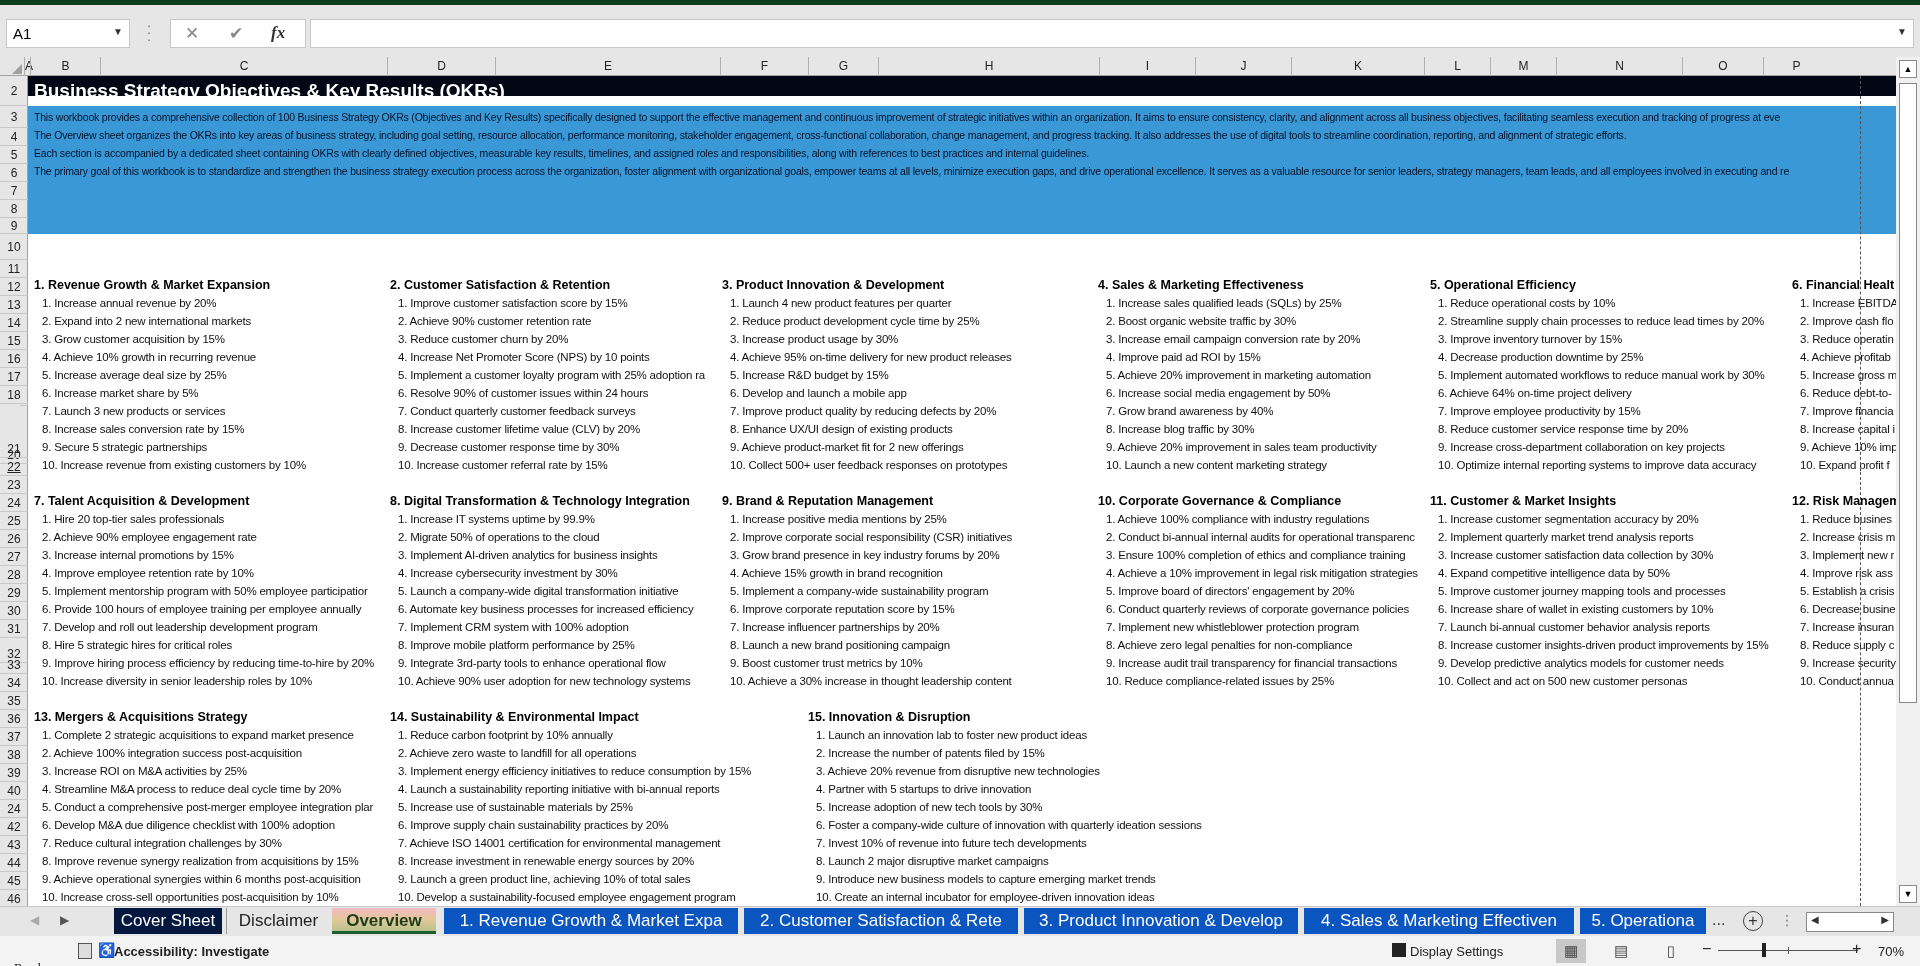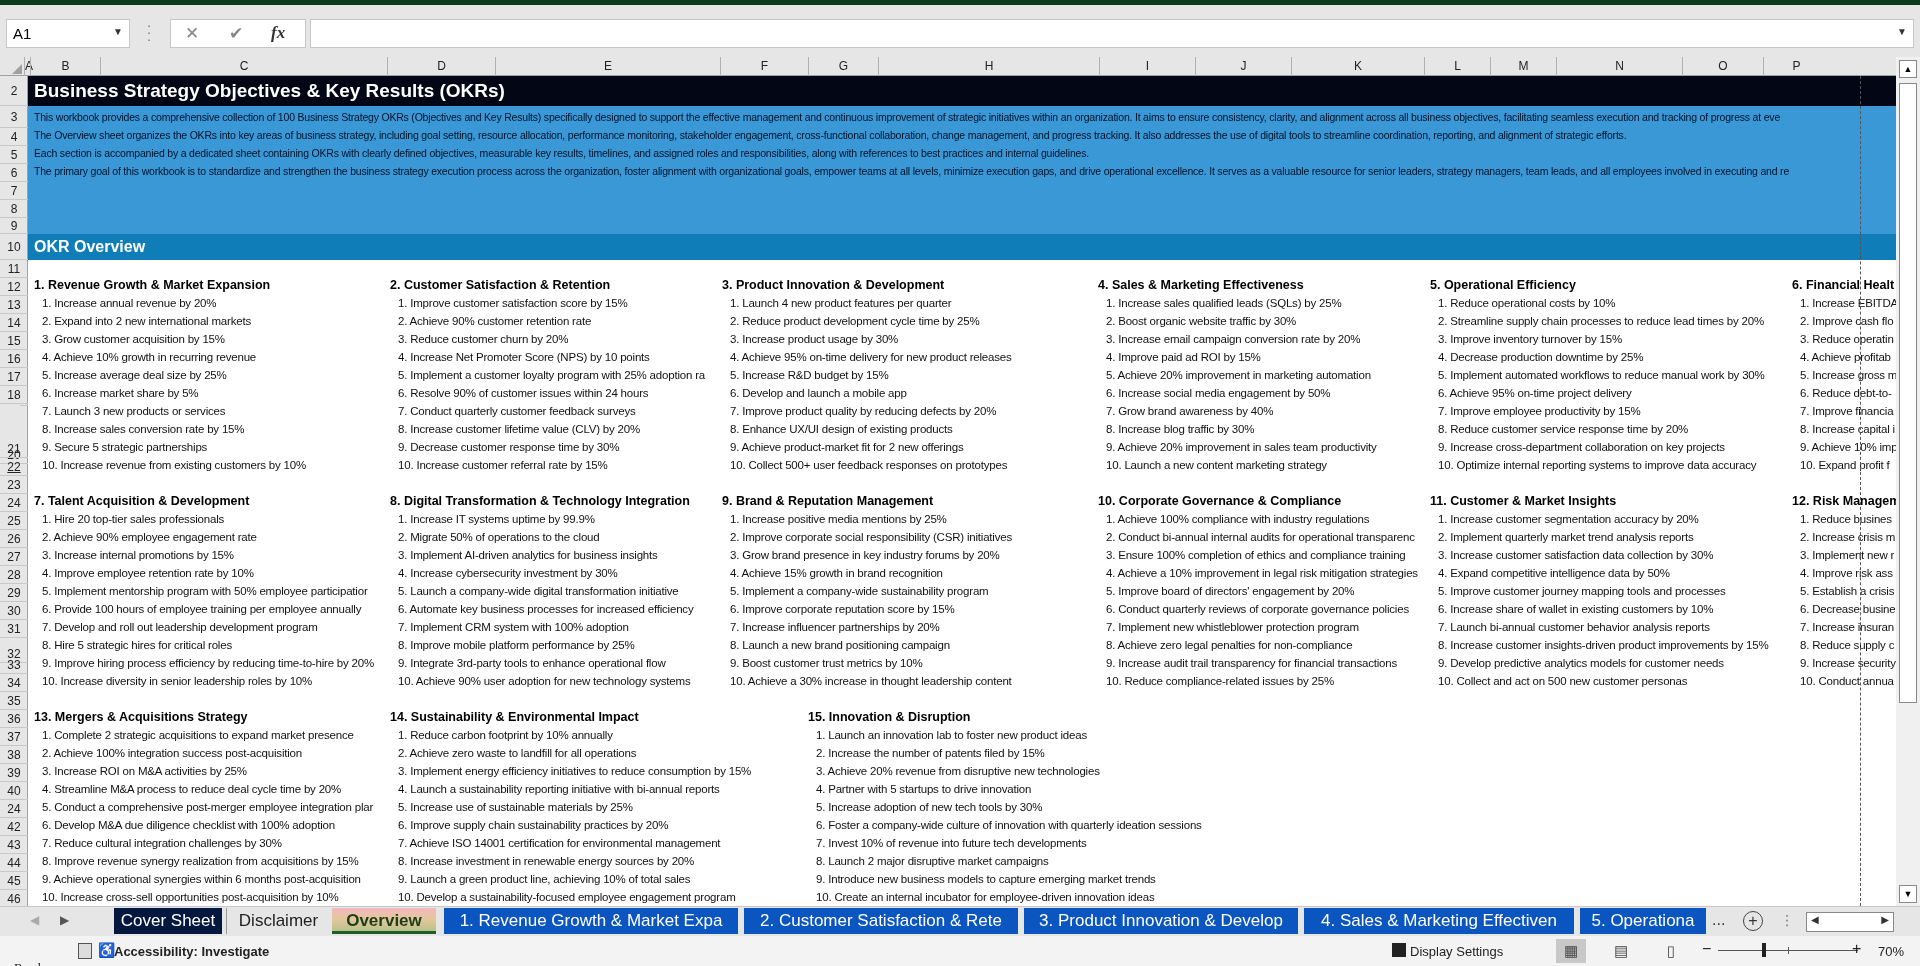--- a/index.html
+++ b/index.html
@@ -13,21 +13,21 @@
 .fb-btns span{position:absolute;top:3px;font-size:17px;color:#888;}
 .fb-input{position:absolute;left:310px;top:14px;width:1604px;height:29px;background:#fff;border:1px solid #c6c6c6;}
 .fb-input .dd{position:absolute;right:6px;top:6px;font-size:10px;color:#333;}
 .colhdr{position:absolute;left:0;top:57px;width:1900px;height:19px;background:#e6e6e6;border-bottom:1px solid #a0a0a0;}
 .corner{position:absolute;left:0;top:0;width:24px;height:19px;}
 .corner:after{content:"";position:absolute;right:2px;bottom:2px;border-left:10px solid transparent;border-bottom:10px solid #a0a0a0;}
 .colcell{position:absolute;top:0;height:19px;border-left:1px solid #b0b0b0;font-size:12px;text-align:center;line-height:19px;color:#222;}
 .rowhdr{position:absolute;left:0;top:76px;width:28px;height:830px;background:#e6e6e6;border-right:1px solid #a0a0a0;}
 .rowcell{position:absolute;left:0;width:28px;font-size:12px;text-align:center;color:#222;border-bottom:1px solid #c8c8c8;}
 .sheet{position:absolute;left:28px;top:76px;width:1868px;height:830px;overflow:hidden;background:#fff;}
-.titlebar{position:absolute;left:0;top:0;width:1868px;height:30px;background:#030614;color:#fff;font-weight:bold;font-size:19px;line-height:30px;padding-left:6px;}
+.titlebar{position:absolute;left:0;top:0;width:1868px;height:20px;background:#030614;color:#fff;font-weight:bold;font-size:19px;line-height:30px;padding-left:6px;}
 .introbox{position:absolute;left:0;top:30px;width:1868px;height:128px;background:#3a98d6;}
 .introbox p{position:absolute;left:6px;font-size:10.5px;color:#04122a;white-space:nowrap;letter-spacing:-0.2px;}
 .okrhdr{position:absolute;left:0;top:158px;width:1868px;height:26px;background:#0e7db8;color:#fff;font-weight:bold;font-size:16px;line-height:26px;padding-left:6px;}
 .section{position:absolute;}
 .section h3{font-size:12.5px;font-weight:bold;color:#000;height:18px;line-height:18px;white-space:nowrap;}
 .section li{list-style:none;font-size:11.5px;height:18px;line-height:18px;padding-left:8px;white-space:nowrap;color:#111;letter-spacing:-0.2px;}
 .pagebreak{position:absolute;left:1832px;top:0;width:0;height:830px;border-left:1px dashed #555;}
 .vscroll{position:absolute;left:1896px;top:57px;width:24px;height:849px;background:#f0f0f0;}
 .vscroll .up,.vscroll .down{position:absolute;left:3px;width:18px;height:18px;border:1px solid #888;background:#fff;font-size:9px;text-align:center;line-height:16px;}
 .vscroll .up{top:3px;}
@@ -155,21 +155,20 @@
 </div>
 
 <div class="sheet">
   <div class="titlebar">Business Strategy Objectives &amp; Key Results (OKRs)</div>
   <div class="introbox">
     <p style="top:5px">This workbook provides a comprehensive collection of 100 Business Strategy OKRs (Objectives and Key Results) specifically designed to support the effective management and continuous improvement of strategic initiatives within an organization. It aims to ensure consistency, clarity, and alignment across all business objectives, facilitating seamless execution and tracking of progress at eve</p>
     <p style="top:23px">The Overview sheet organizes the OKRs into key areas of business strategy, including goal setting, resource allocation, performance monitoring, stakeholder engagement, cross-functional collaboration, change management, and progress tracking. It also addresses the use of digital tools to streamline coordination, reporting, and alignment of strategic efforts.</p>
     <p style="top:41px">Each section is accompanied by a dedicated sheet containing OKRs with clearly defined objectives, measurable key results, timelines, and assigned roles and responsibilities, along with references to best practices and internal guidelines.</p>
     <p style="top:59px">The primary goal of this workbook is to standardize and strengthen the business strategy execution process across the organization, foster alignment with organizational goals, empower teams at all levels, minimize execution gaps, and drive operational excellence. It serves as a valuable resource for senior leaders, strategy managers, team leads, and all employees involved in executing and re</p>
   </div>
-  <div class="okrhdr">OKR Overview</div>
   <div id="sections">
       <div class="section" style="left: 6px; top: 200px;">
         <h3>1. Revenue Growth &amp; Market Expansion</h3>
         <ul>
           <li>1. Increase annual revenue by 20%</li>
           <li>2. Expand into 2 new international markets</li>
           <li>3. Grow customer acquisition by 15%</li>
           <li>4. Achieve 10% growth in recurring revenue</li>
           <li>5. Increase average deal size by 25%</li>
           <li>6. Increase market share by 5%</li>
@@ -225,21 +224,21 @@
         </ul>
       </div>
       <div class="section" style="left: 1402px; top: 200px;">
         <h3>5. Operational Efficiency</h3>
         <ul>
           <li>1. Reduce operational costs by 10%</li>
           <li>2. Streamline supply chain processes to reduce lead times by 20%</li>
           <li>3. Improve inventory turnover by 15%</li>
           <li>4. Decrease production downtime by 25%</li>
           <li>5. Implement automated workflows to reduce manual work by 30%</li>
-          <li>6. Achieve 95% on-time project delivery</li>
+          <li>6. Achieve 64% on-time project delivery</li>
           <li>7. Improve employee productivity by 15%</li>
           <li>8. Reduce customer service response time by 20%</li>
           <li>9. Increase cross-department collaboration on key projects</li>
           <li>10. Optimize internal reporting systems to improve data accuracy</li>
         </ul>
       </div>
       <div class="section" style="left: 1764px; top: 200px;">
         <h3>6. Financial Healt</h3>
         <ul>
           <li>1. Increase EBITDA</li>

